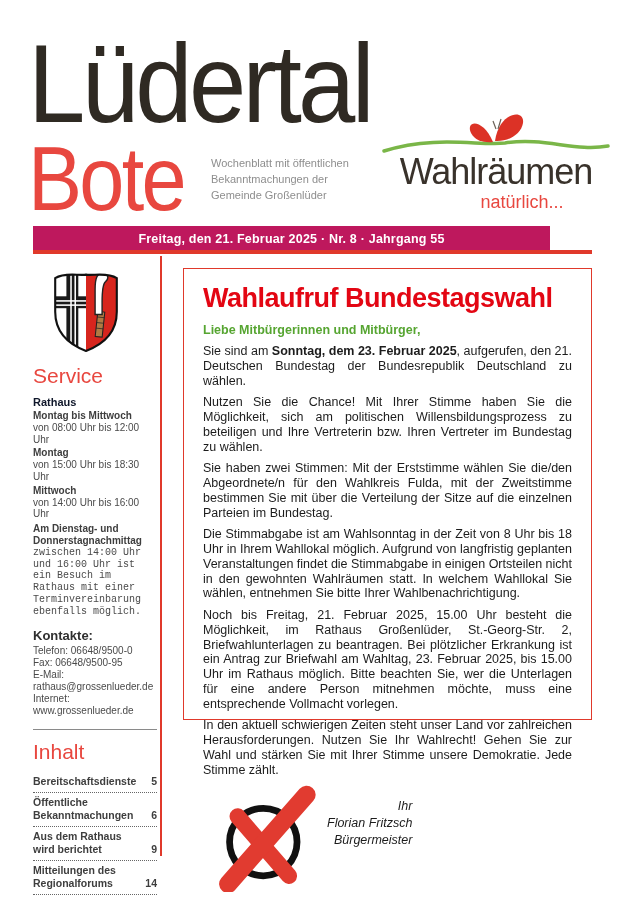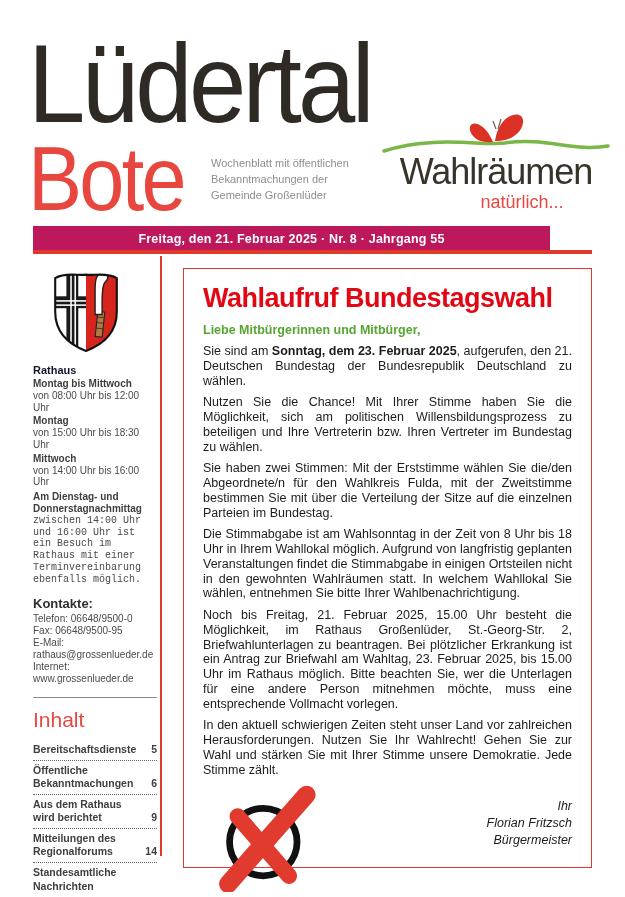--- a/index.html
+++ b/index.html
@@ -77,35 +77,35 @@
     display:flex; align-items:flex-end; gap:11px;
     border-bottom:1px dotted #666;
     padding:3px 0 4px;
     font-size:10.5px; font-weight:bold; color:#3e3e3e; line-height:1.25;
   }
   .toc-label { flex:1; }
   .toc-page { white-space:nowrap; }
 
   
   .article {
-    position:absolute; left:183px; top:268px; width:409px; height:600px;
+    position:absolute; left:183px; top:268px; width:409px; height:452px;
     border:1.5px solid #e0392b; background:#ffffff;
     padding:14px 19px 8px;
   }
   .article-title {
     font-size:27px; font-weight:bold; color:#e30613;
     letter-spacing:-.5px; margin-bottom:9px; white-space:nowrap;
   }
   .salutation { font-size:12.5px; font-weight:bold; color:#56a531; margin-bottom:7px; }
   .article p.body-par {
     font-size:12.5px; line-height:1.18; text-align:justify;
     color:#1c1c1c; margin-bottom:7px;
   }
   .article-bottom {
-    display:flex; justify-content:space-between; align-items:flex-start;
+    display:flex; align-items:flex-start;
     margin-top:4px;
   }
   .ballot-mark { margin-left:2px; }
   .signature {
     font-size:12.5px; font-style:italic; color:#1c1c1c;
     text-align:right; line-height:1.35; margin-top:14px;
   }
 </style>
 </head>
 <body>
@@ -150,20 +150,21 @@
       <rect x="4" y="51.5" width="46" height="2.2" fill="#ffffff"></rect>
       <g transform="rotate(6 70 80)">
         <rect x="65" y="62" width="10" height="36" fill="#b07a44" stroke="#222222" stroke-width="1.5"></rect>
         <path d="M65,70 h10 M65,78 h10 M65,86 h10" stroke="#222222" stroke-width="1"></path>
       </g>
       <path d="M63,66 L63,30 C63,14 66,6 75,7 C82,8 83,15 78,19 C74,22 73,34 73,48 L73,66 Z" fill="#ffffff" stroke="#222222" stroke-width="2"></path>
     </g>
     <path d="M6,14 C20,5 40,11 50,9 C60,11 80,5 94,14 L94,62 C94,92 76,108 50,118 C24,108 6,92 6,62 Z" fill="none" stroke="#111111" stroke-width="3"></path>
   </svg>
 
+  <div class="service-heading">Service</div>
 
   <div class="rathaus-heading">Rathaus</div>
 
   <div>
     <div class="h-label">Montag bis Mittwoch</div>
     <div class="h-value">von 08:00 Uhr bis 12:00 Uhr</div>
     <div class="h-label">Montag</div>
     <div class="h-value">von 15:00 Uhr bis 18:30 Uhr</div>
     <div class="h-label">Mittwoch</div>
     <div class="h-value">von 14:00 Uhr bis 16:00 Uhr</div>

